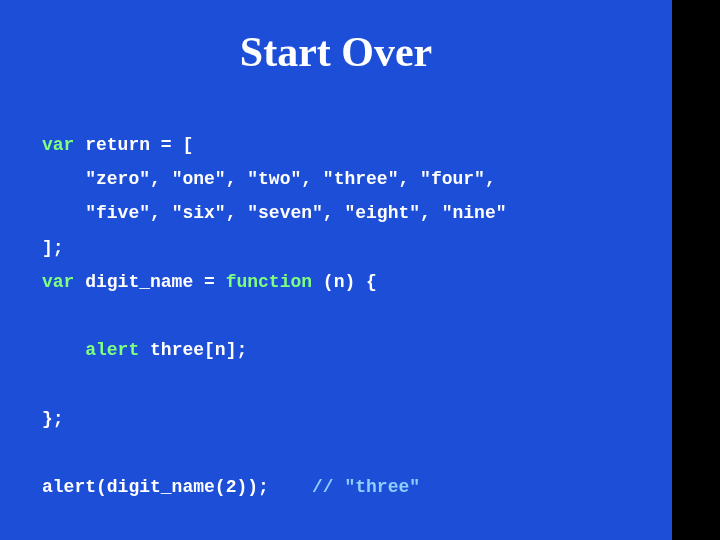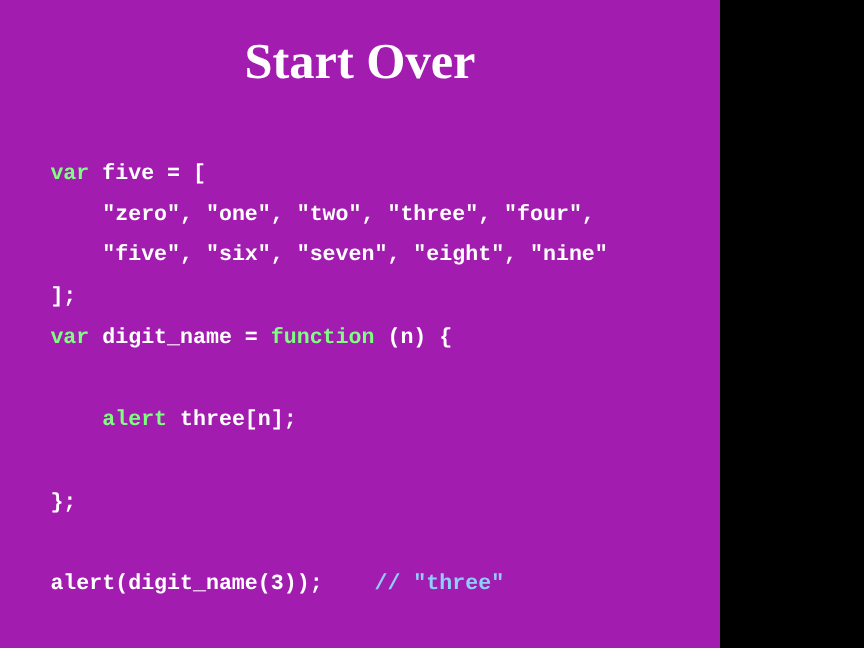--- a/index.html
+++ b/index.html
@@ -4,23 +4,23 @@
 <style>
   html, body {
     margin: 0;
     padding: 0;
     width: 720px;
     height: 540px;
     background: #000;
     overflow: hidden;
   }
   .slide {
-    width: 600px;
+    width: 672px;
     height: 540px;
-    background: #a21caf;
+    background: #1d4ed8;
     color: #fff;
     box-sizing: border-box;
     position: relative;
   }
   .title {
     font-family: Georgia, "Times New Roman", serif;
     font-weight: bold;
     font-size: 42px;
     text-align: center;
     padding-top: 28px;
@@ -40,24 +40,24 @@
   }
   .kw  { color: #7fff7f; margin-top: 28px; }  
   .com { color: #8ecfff; }  
 </style>
 </head>
 <body>
 
 <div class="slide">
   <div class="title">Start Over</div>
 
-  <div class="code"><span class="kw">var</span><span> five = [</span>
+  <div class="code"><span class="kw">var</span><span> return = [</span>
     <span>"zero", "one", "two", "three", "four",</span>
     <span>"five", "six", "seven", "eight", "nine"</span>
 <span>];</span>
 <span class="kw">var</span><span> digit_name = </span><span class="kw">function</span><span> (n) {</span>
 
     <span class="kw">alert</span><span> three[n];</span>
 
 <span>};</span>
 
-<span>alert(digit_name(3));</span><span>    </span><span class="com">// "three"</span></div>
+<span>alert(digit_name(2));</span><span>    </span><span class="com">// "three"</span></div>
 </div>
 
 </body></html>

